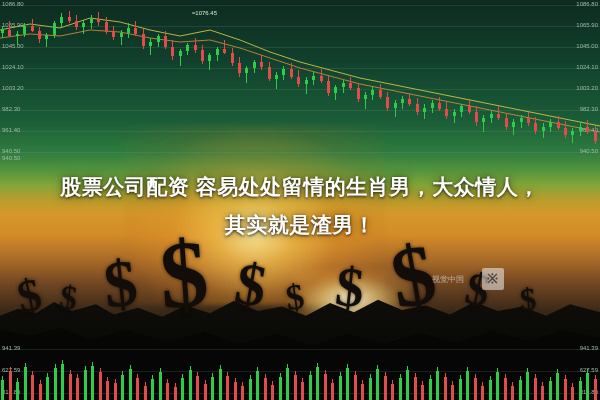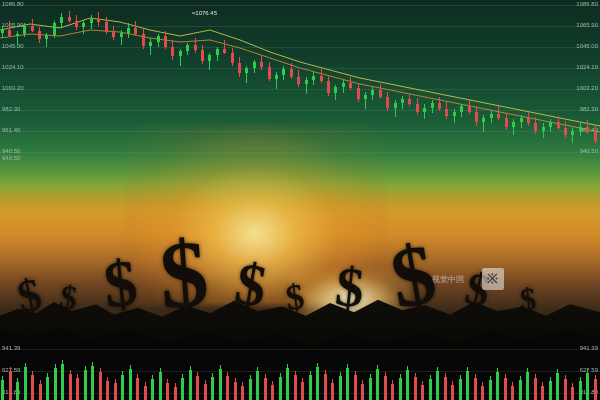--- a/index.html
+++ b/index.html
@@ -942,20 +942,24 @@
       <div class="dollar" style="left: 104px; top: 36px; font-size: 66px; transform: rotate(-6deg);">$</div>
       <div class="dollar" style="left: 160px; top: 12px; font-size: 96px; transform: rotate(-4deg);">$</div>
       <div class="dollar" style="left: 236px; top: 40px; font-size: 60px; transform: rotate(10deg);">$</div>
       <div class="dollar" style="left: 286px; top: 64px; font-size: 36px; transform: rotate(-8deg);">$</div>
       <div class="dollar" style="left: 336px; top: 44px; font-size: 56px; transform: rotate(6deg);">$</div>
       <div class="dollar" style="left: 392px; top: 18px; font-size: 86px; transform: rotate(-10deg);">$</div>
       <div class="dollar" style="left: 466px; top: 52px; font-size: 46px; transform: rotate(12deg);">$</div>
       <div class="dollar" style="left: 520px; top: 68px; font-size: 32px; transform: rotate(-5deg);">$</div>
     </div>
 
+  <div class="headline">
+    <span class="line">股票公司配资 容易处处留情的生肖男，大众情人，</span>
+    <span class="line">其实就是渣男！</span>
+  </div>
 
   <div class="watermark">
     <div class="wm-logo">
       <div class="wm-box">
         <span>※</span>
       </div>
     </div>
     <div class="wm-cn">视觉中国</div>
   </div>
 

